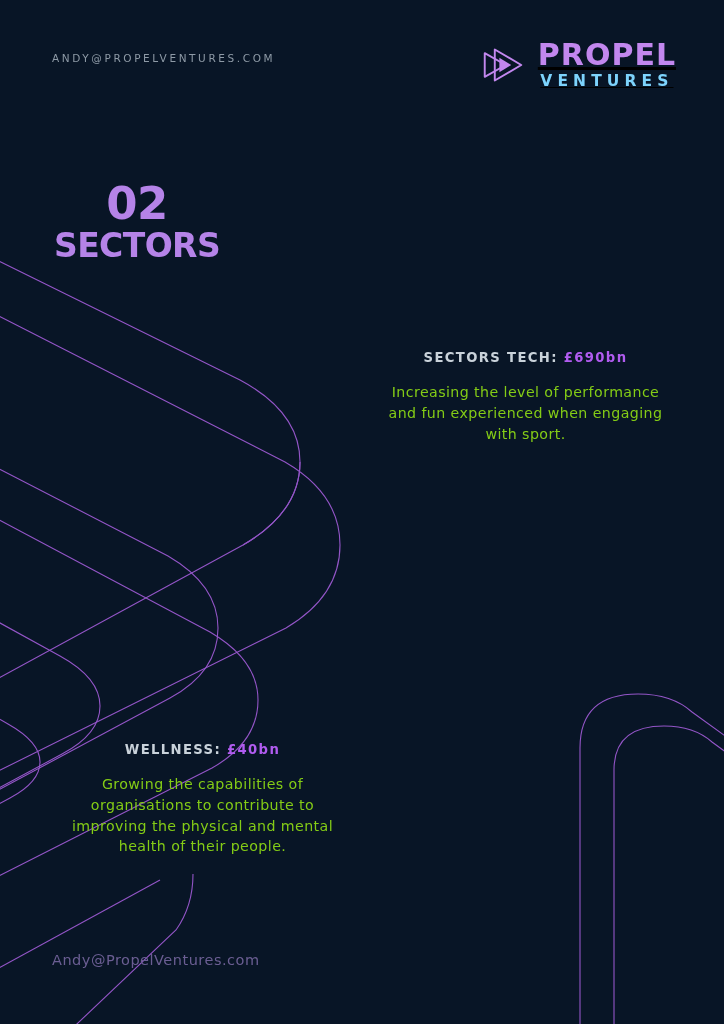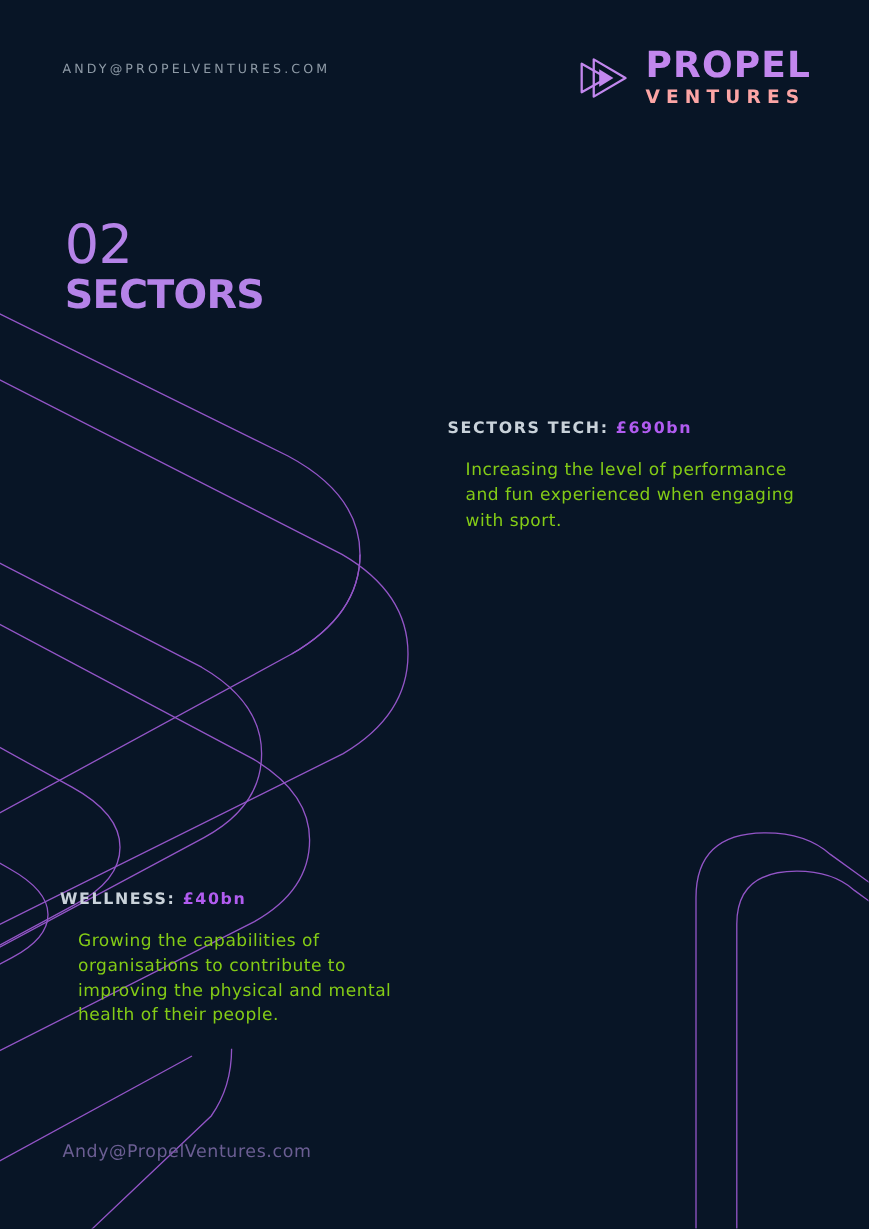--- a/index.html
+++ b/index.html
@@ -9,20 +9,21 @@
   }
   body {
     font-family: "DejaVu Sans", sans-serif;
   }
   #poster {
     position: relative;
     width: 724px;
     height: 1024px;
     background: #081526;
     overflow: hidden;
+    text-align: center;
   }
 
   
   .deco {
     position: absolute;
     left: 0;
     top: 0;
     width: 724px;
     height: 1024px;
     pointer-events: none;
@@ -47,20 +48,21 @@
     white-space: nowrap;
   }
 
   .logo {
     position: absolute;
     right: 48px;
     top: 40px;
     display: flex;
     align-items: center;
     gap: 13px;
+    text-decoration: underline;
   }
   .logo-mark {
     width: 44px;
     height: 42px;
     flex: none;
   }
   .logo-words {
     display: flex;
     flex-direction: column;
     line-height: 1;
@@ -68,34 +70,34 @@
   .logo-propel {
     font-size: 30px;
     font-weight: 700;
     letter-spacing: 1.0px;
     color: #c287ee;
   }
   .logo-ventures {
     font-size: 15.5px;
     font-weight: 700;
     letter-spacing: 5.1px;
-    color: #fca5a5;
+    color: #7dd3fc;
     margin-top: 4px;
   }
 
   
   .title-block {
     position: absolute;
     left: 54px;
     top: 182px;
     line-height: 0.98;
   }
   .title-num {
     font-size: 45px;
-    font-weight: 400;
+    font-weight: 700;
     color: #b583e8;
     letter-spacing: -0.5px;
   }
   .title-word {
     font-size: 33px;
     font-weight: 700;
     color: #b583e8;
     letter-spacing: -0.6px;
     margin-top: 4px;
   }

